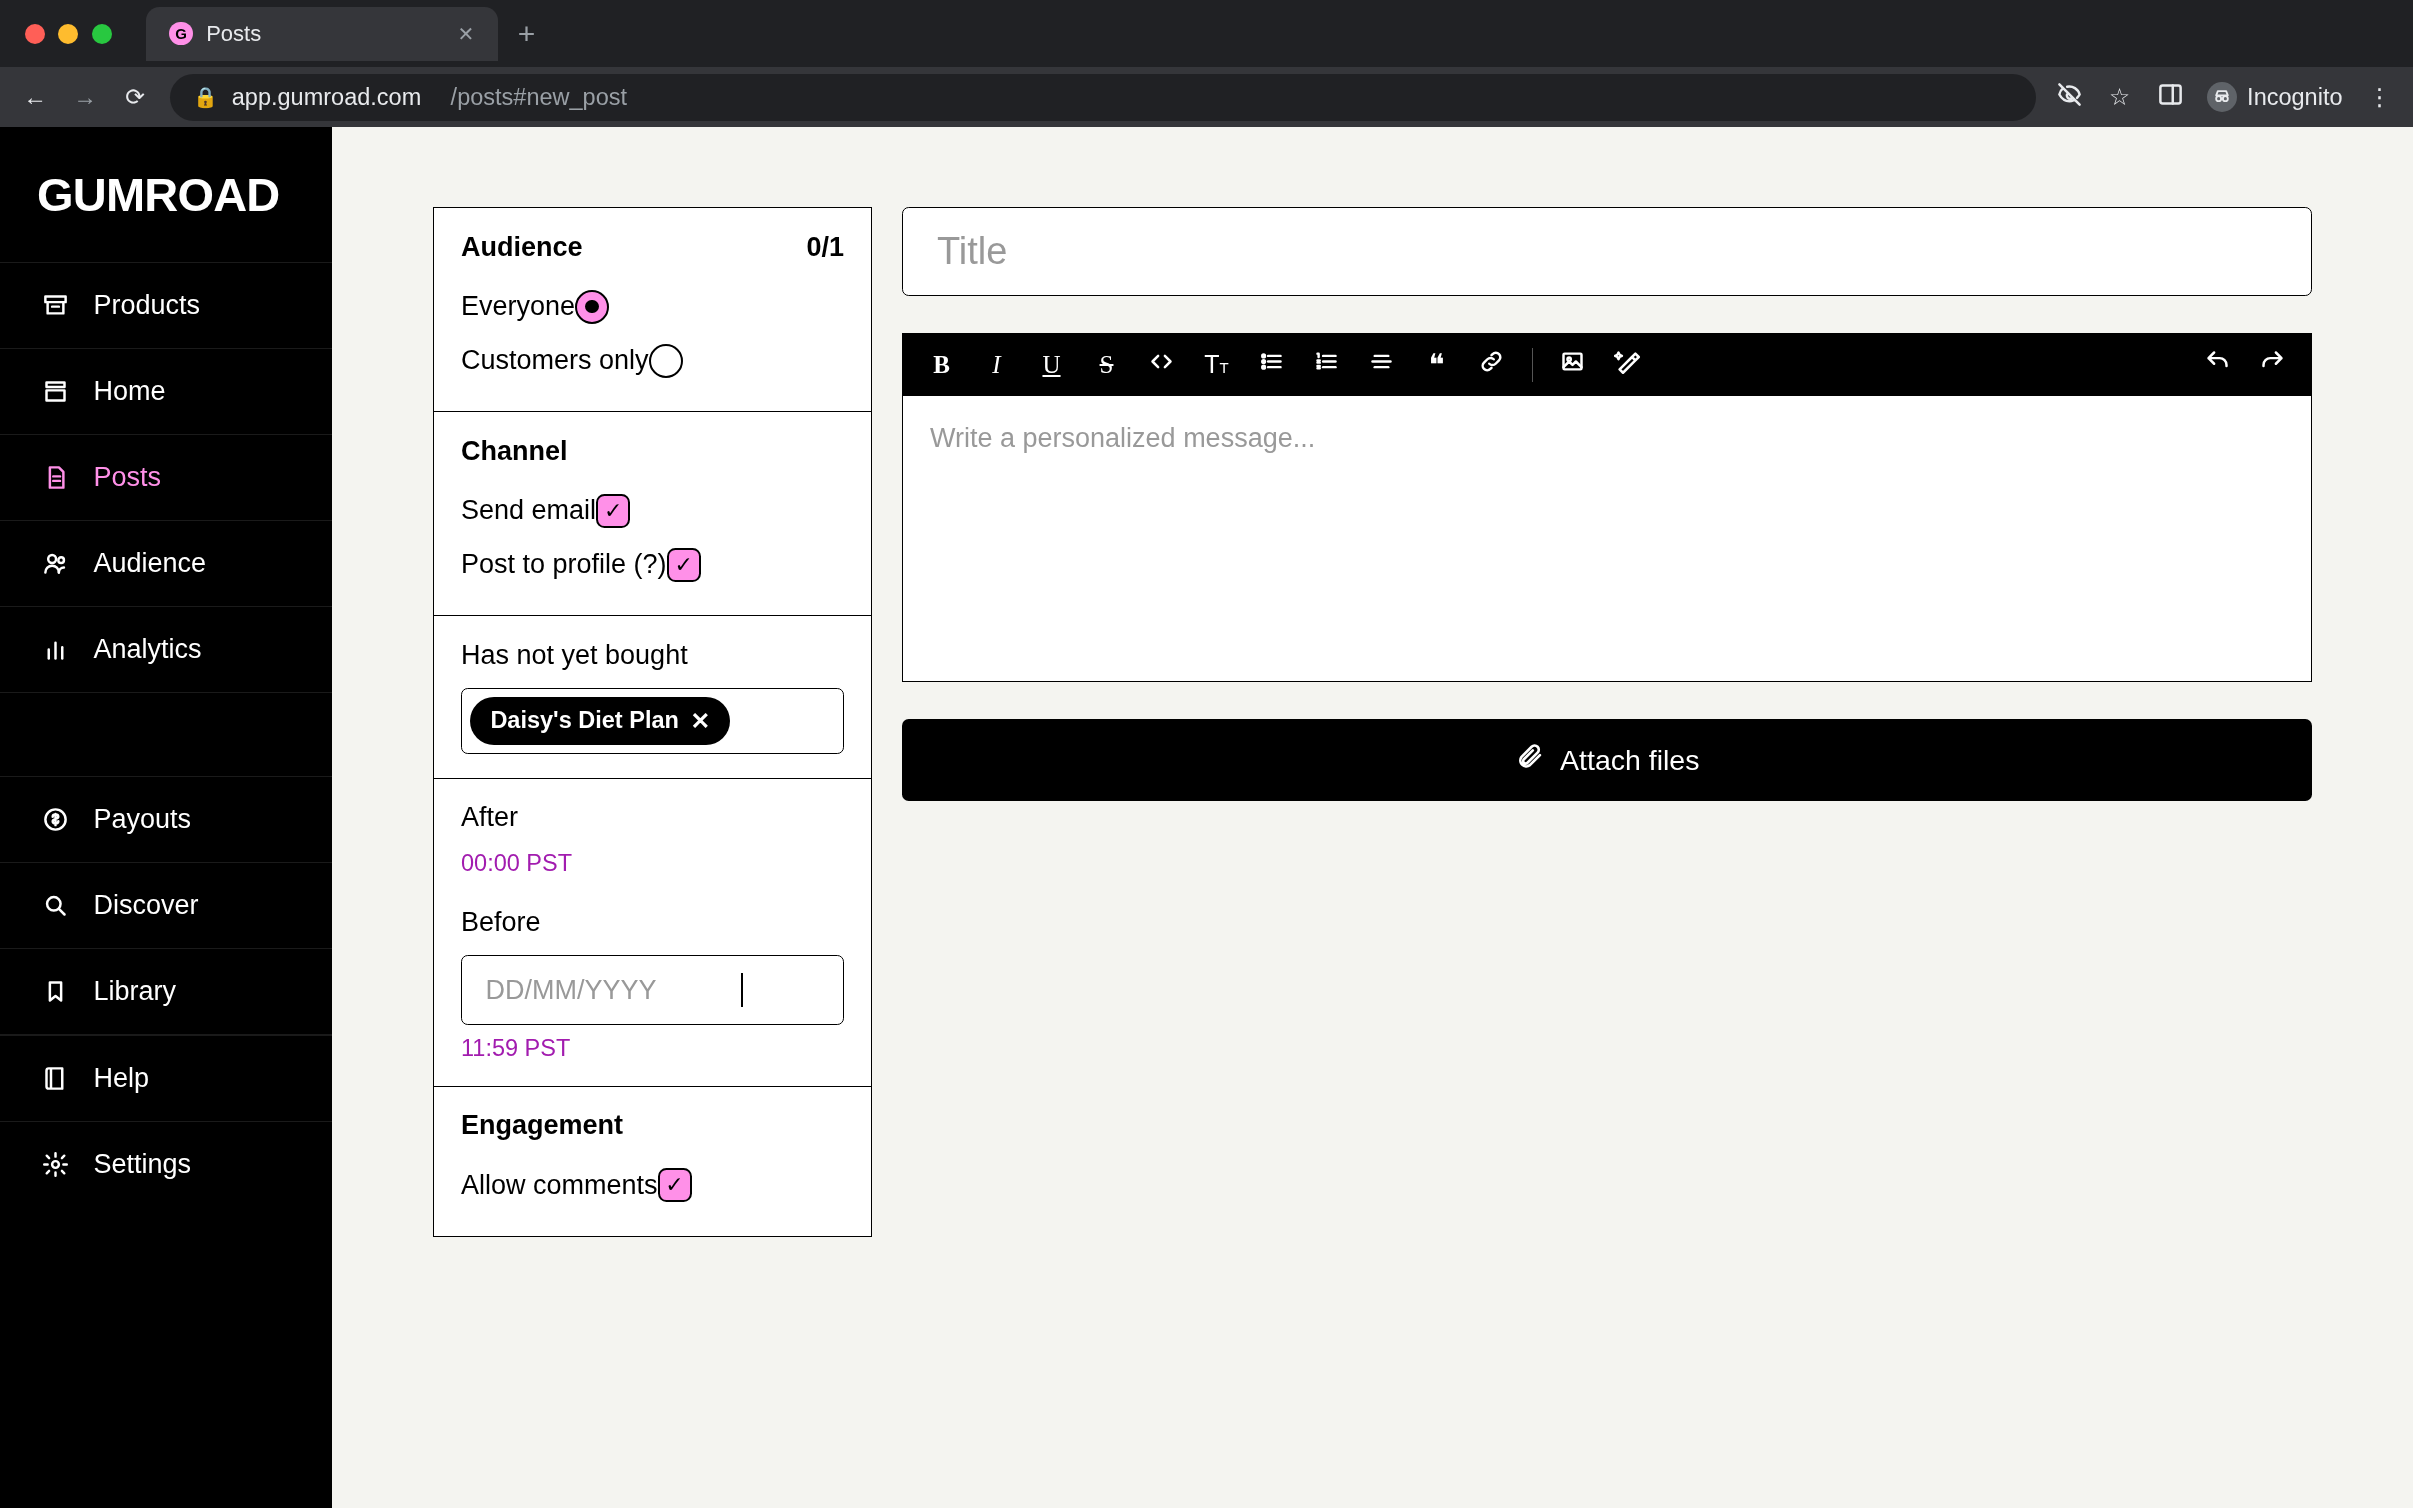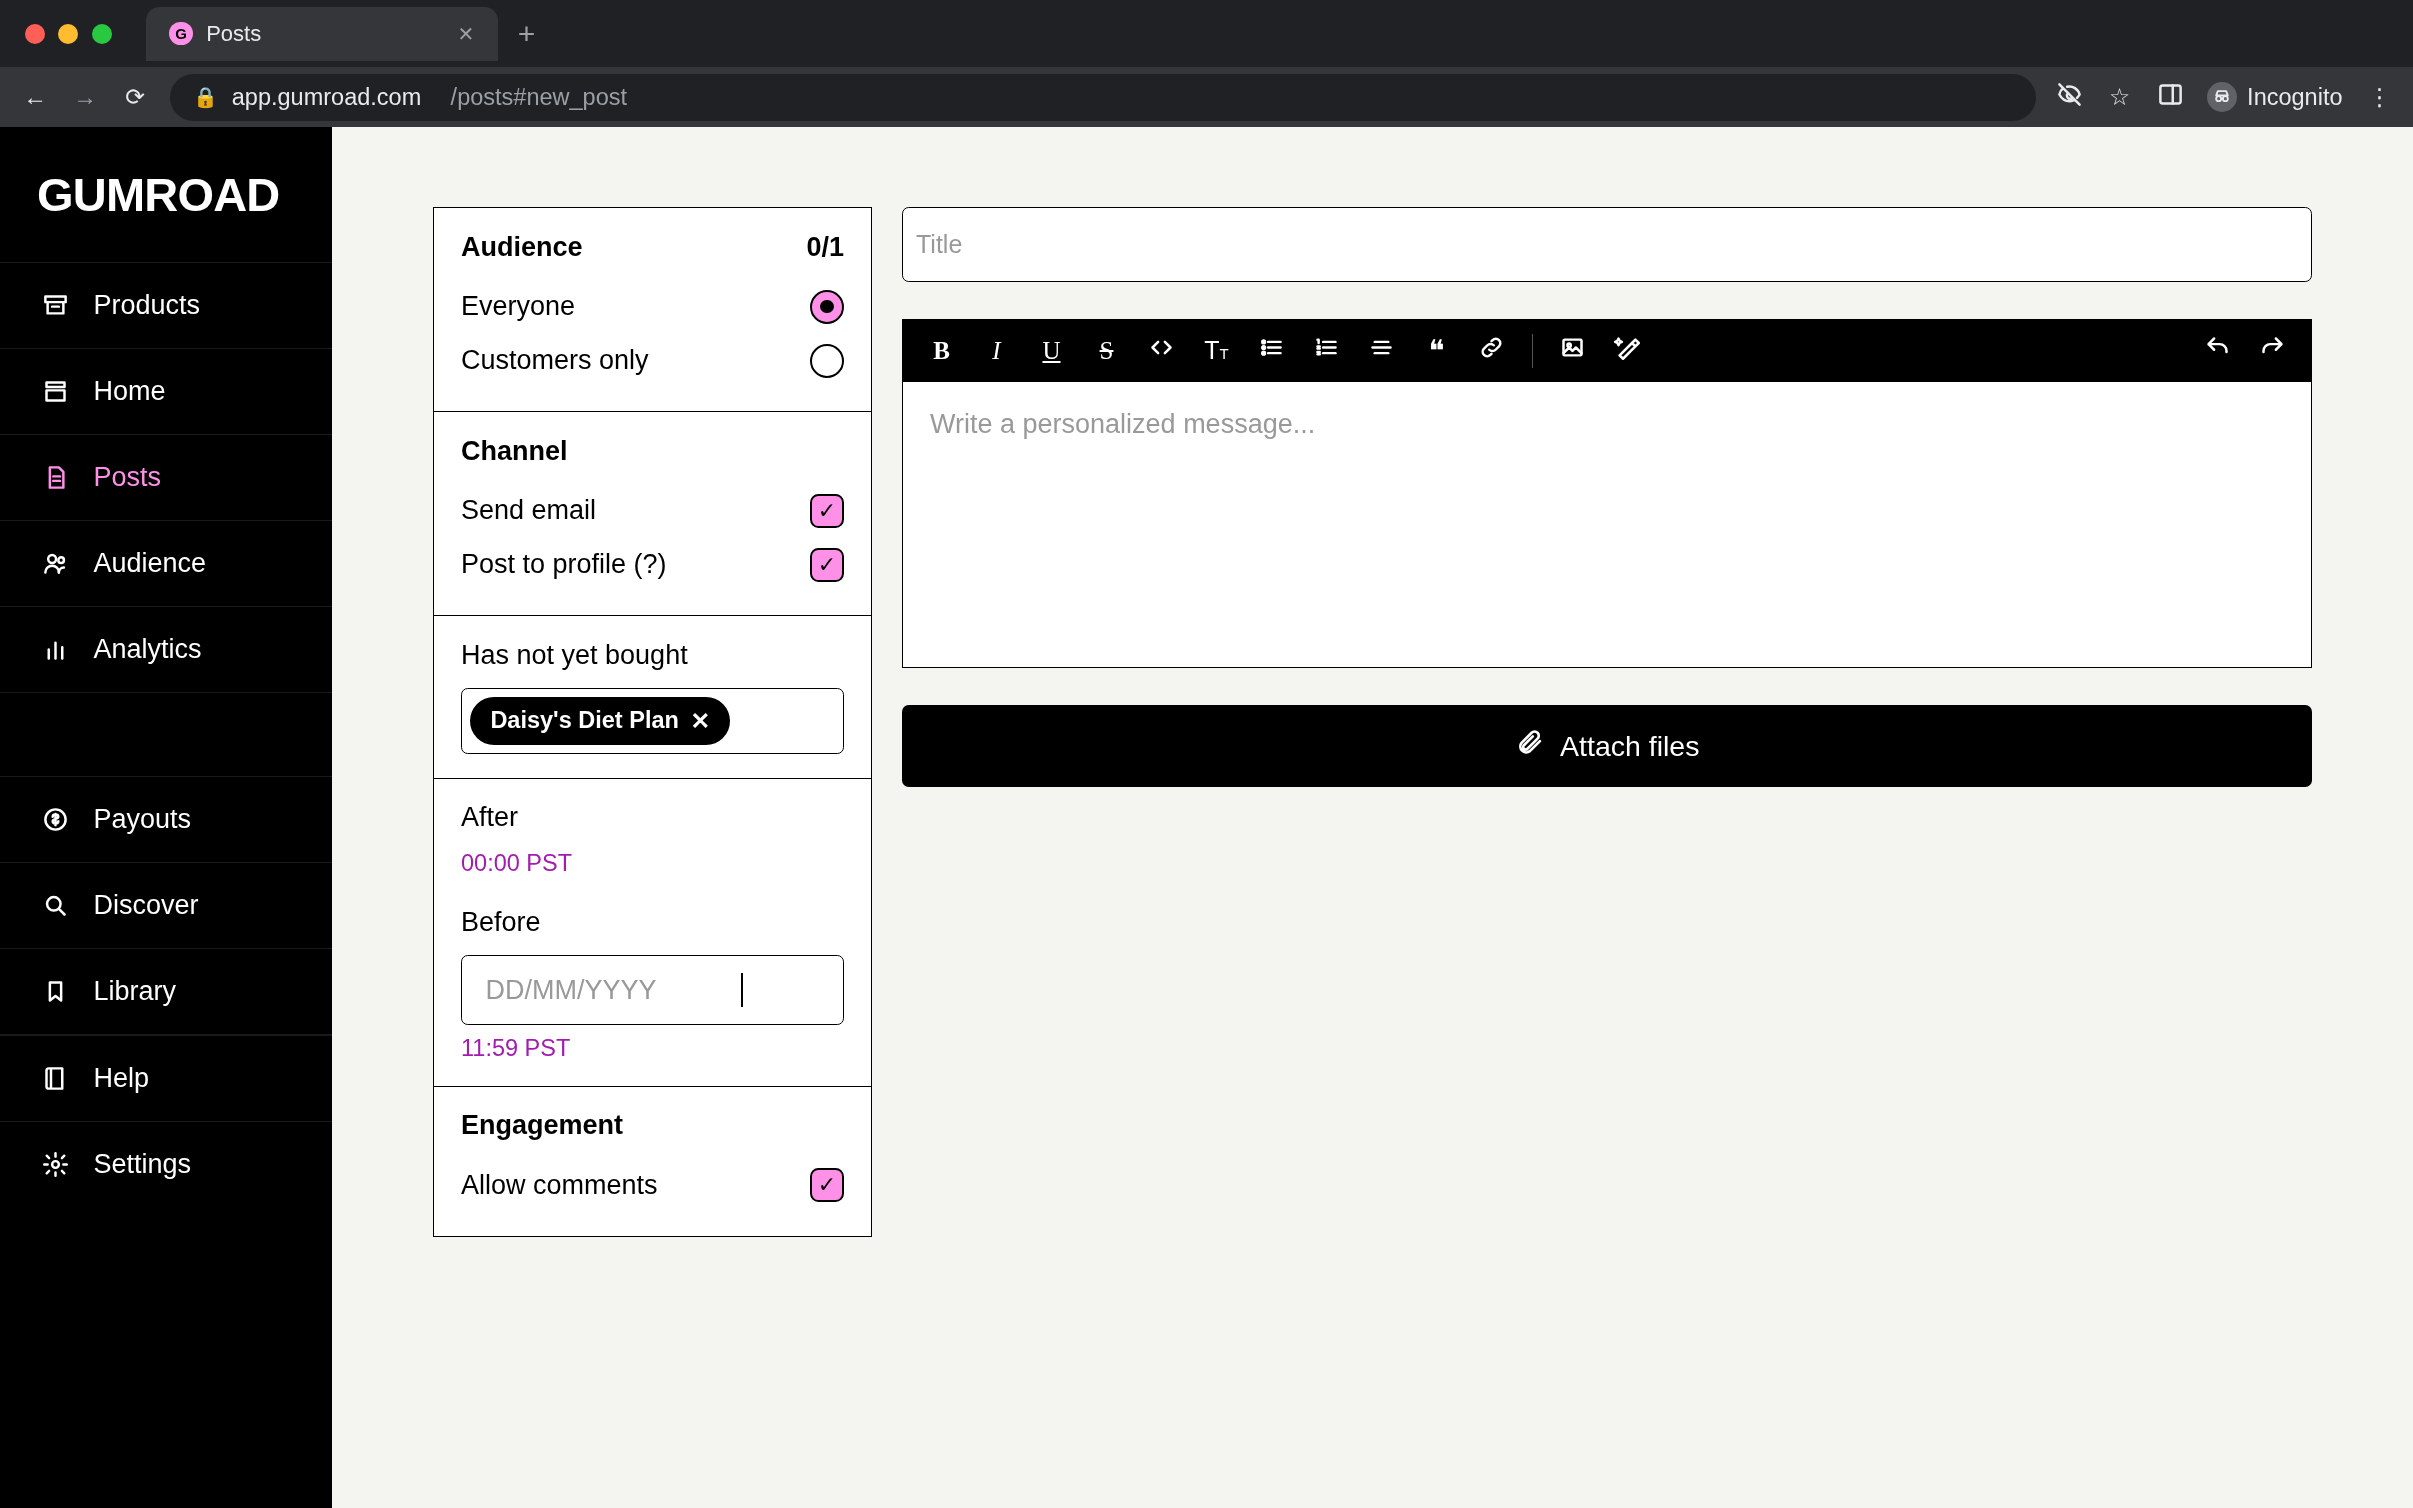--- a/index.html
+++ b/index.html
@@ -139,21 +139,21 @@
   font-weight: 600;
   margin-bottom: 17px;
 }
 .section-title-only {
   font-size: 27px;
   font-weight: 600;
   margin-bottom: 17px;
 }
 .option-row {
   display: flex;
-  justify-content: space-between;
+  justify-content: flex-start;
   align-items: center;
   font-size: 27px;
   padding: 10px 0;
 }
 .radio {
   width: 34px; height: 34px; border: 2.5px solid #000; border-radius: 50%;
   display: flex; align-items: center; justify-content: center;
 }
 .radio.checked { background: #ff90e8; }
 .radio.checked::after { content:""; width:13.4px; height:13.4px; background:#000; border-radius:50%; }
@@ -200,22 +200,22 @@
 .editor-col {
   flex: 1;
   display: flex;
   flex-direction: column;
   gap: 37px;
 }
 .title-input {
   width: 100%;
   border: 1.7px solid #000;
   border-radius: 6.7px;
-  padding: 22px 13px;
-  font-size: 25px;
+  padding: 22px 34px;
+  font-size: 38px;
   background: #fff;
 }
 .title-input::placeholder { color: #999; }
 .editor-box {
   border: 1.7px solid #000;
   background: #fff;
   display: flex;
   flex-direction: column;
 }
 .toolbar {

